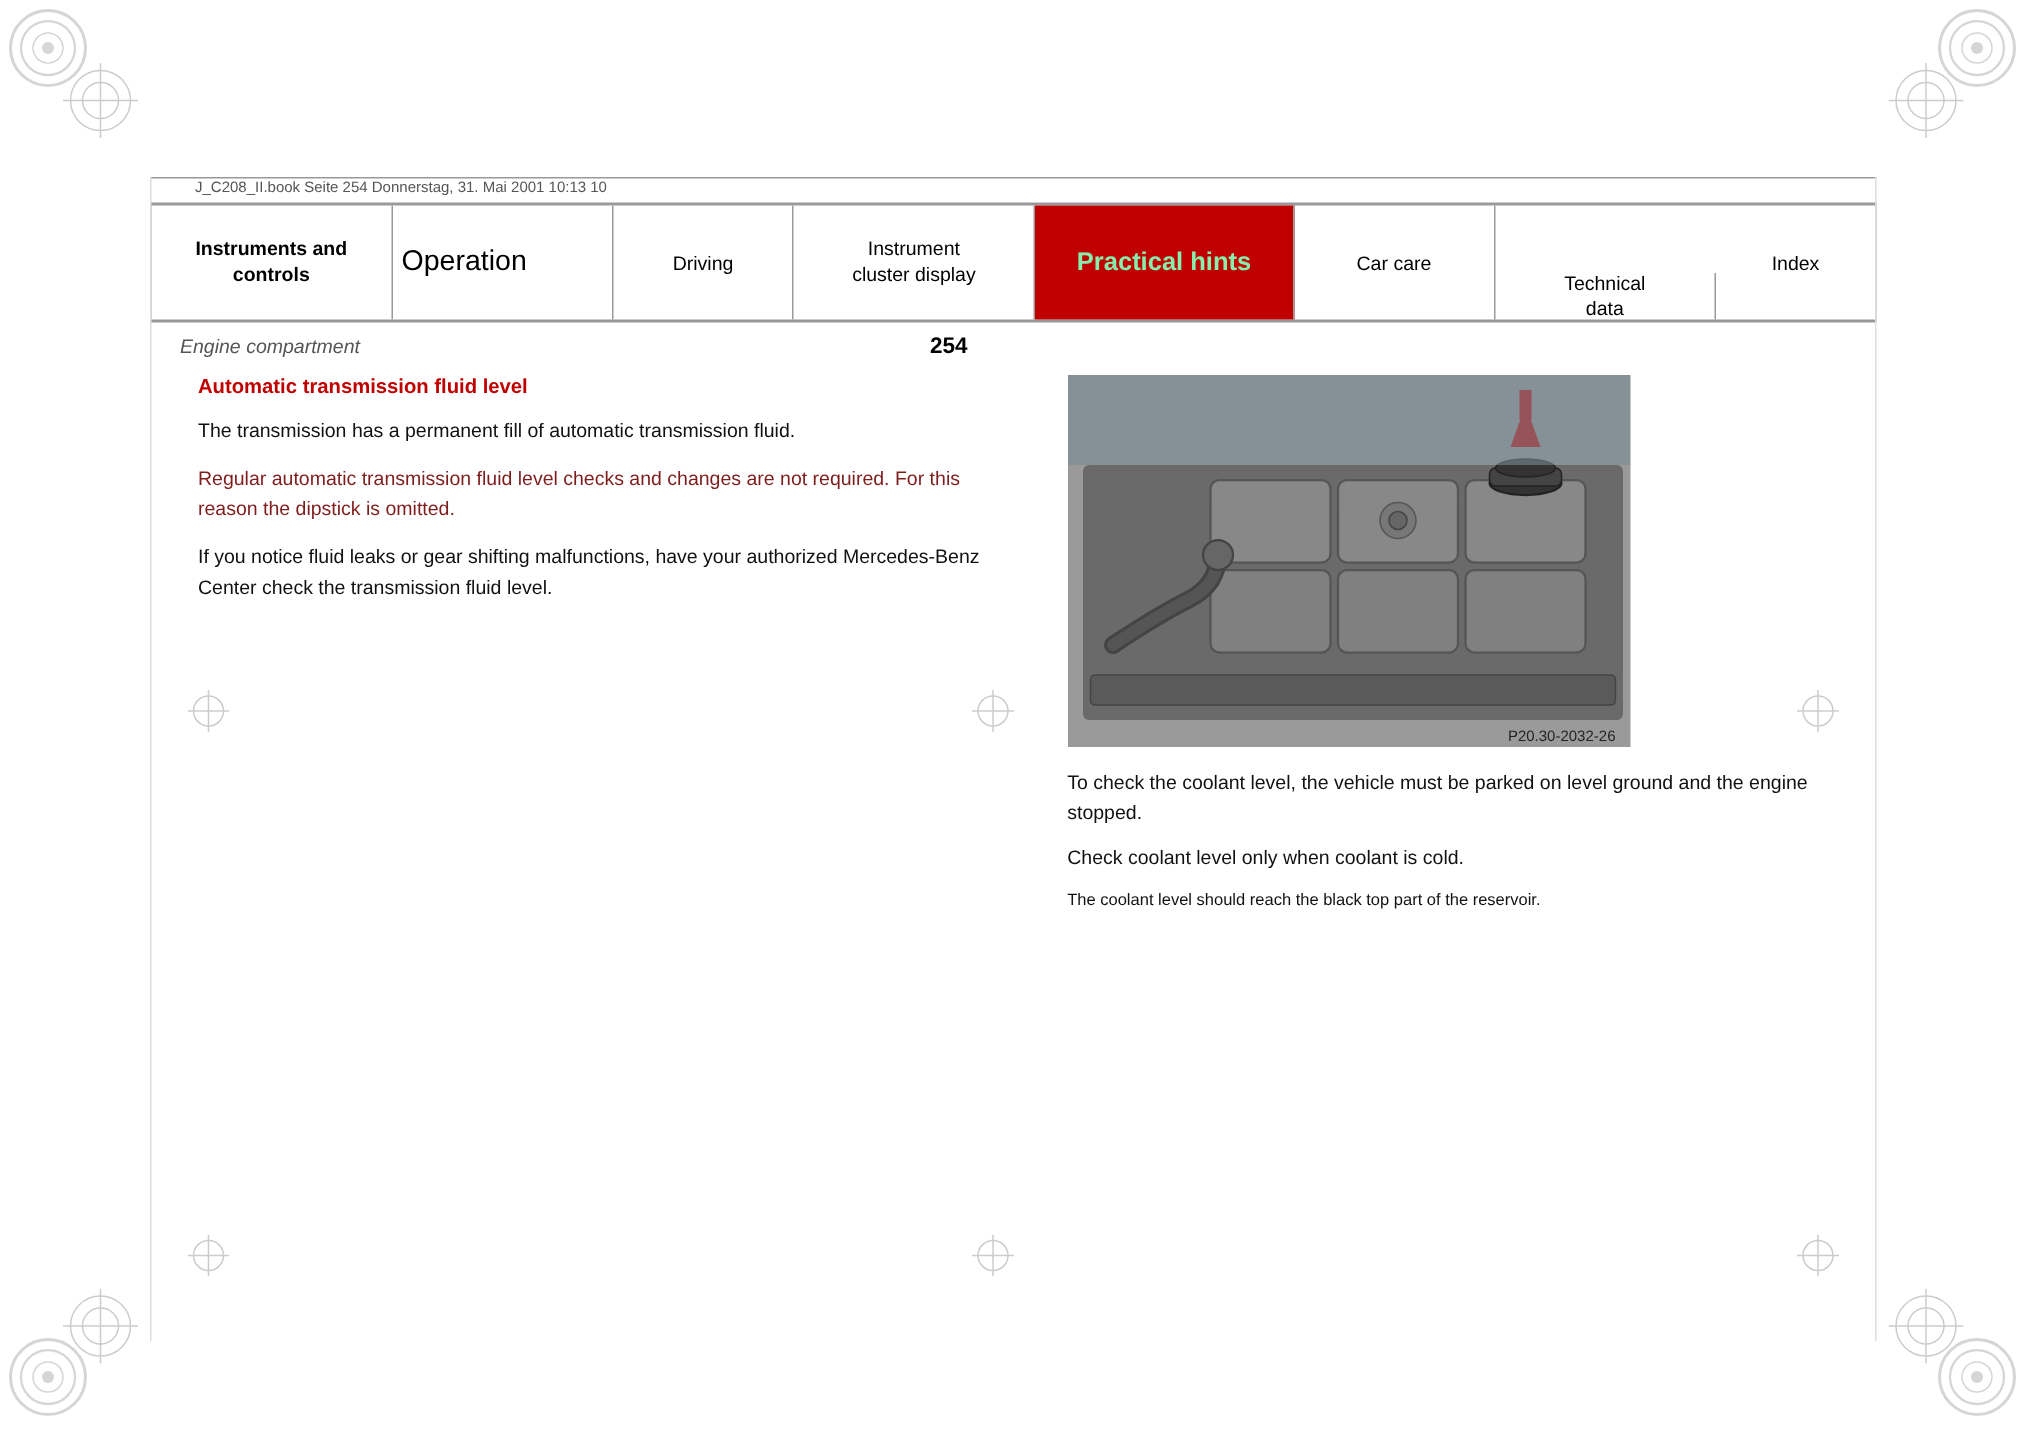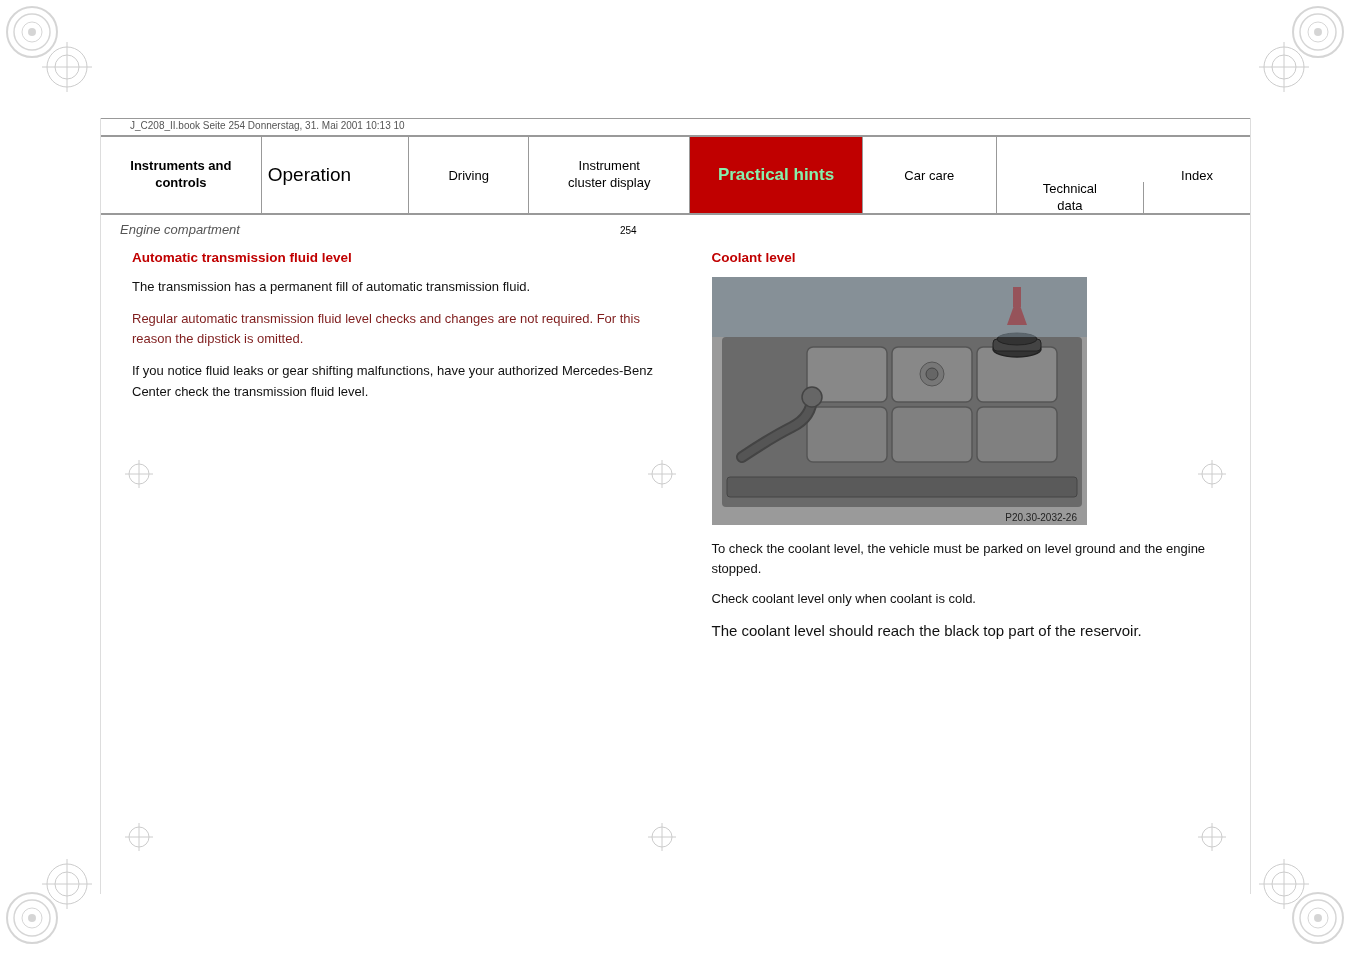--- a/index.html
+++ b/index.html
@@ -48,34 +48,33 @@
   </div>
   <div style="flex:0.7;display:flex;align-items:center;justify-content:center;text-align:center;padding:8px 6px;font-size:13px;">
     <span>Index</span>
   </div>
 </div>
 
 <div style="position:absolute;top:214px;left:100px;right:100px;height:1px;background:#999;"></div>
 
 <div style="position:absolute;top:222px;left:100px;right:100px;display:flex;align-items:baseline;">
   <span style="font-size:13px;color:#555;font-style:italic;margin-left:20px;">Engine compartment</span>
-  <span style="font-size:10px;font-weight:normal;margin-left:380px;">254</span>
+  <span style="font-size:15px;font-weight:bold;margin-left:380px;">254</span>
 </div>
 
 <div style="position:absolute;top:250px;left:100px;right:100px;display:flex;gap:40px;">
 
   <div style="flex:1;padding-left:32px;">
     <div style="color:#c00000;font-size:13.5px;font-weight:bold;margin-bottom:12px;">Automatic transmission fluid level</div>
     <p style="font-size:13px;line-height:1.55;margin-bottom:12px;color:#111;">The transmission has a permanent fill of automatic transmission fluid.</p>
     <p style="font-size:13px;line-height:1.55;margin-bottom:12px;color:#7f1d1d;">Regular automatic transmission fluid level checks and changes are not required. For this reason the dipstick is omitted.</p>
     <p style="font-size:13px;line-height:1.55;margin-bottom:12px;color:#111;">If you notice fluid leaks or gear shifting malfunctions, have your authorized Mercedes-Benz Center check the transmission fluid level.</p>
   </div>
 
   <div style="flex:1;">
-    <div style="color:#c00000;font-size:13.5px;font-weight:bold;margin-bottom:12px;">Coolant level</div>
 
     <div style="width:375px;height:248px;background:#b0b0b0;position:relative;margin-bottom:14px;overflow:hidden;">
       <svg viewBox="0 0 375 248" xmlns="http://www.w3.org/2000/svg">
 
         <rect x="0" y="0" width="375" height="248" fill="#9a9a9a"></rect>
 
         <rect x="10" y="60" width="360" height="170" rx="4" fill="#6a6a6a"></rect>
 
         <rect x="180" y="70" width="80" height="55" rx="6" fill="#888" stroke="#555" stroke-width="1.5"></rect>
         <rect x="265" y="70" width="80" height="55" rx="6" fill="#888" stroke="#555" stroke-width="1.5"></rect>
@@ -103,21 +102,21 @@
         <rect x="15" y="200" width="350" height="20" rx="3" fill="#5a5a5a" stroke="#444" stroke-width="1"></rect>
 
         <rect x="0" y="0" width="375" height="60" fill="#7a8a96" opacity="0.6"></rect>
 
         <text x="365" y="244" text-anchor="end" font-size="10" fill="#222" font-family="Arial">P20.30-2032-26</text>
       </svg>
     </div>
 
     <p style="font-size:13px;line-height:1.55;margin-bottom:10px;color:#111;">To check the coolant level, the vehicle must be parked on level ground and the engine stopped.</p>
     <p style="font-size:13px;line-height:1.55;margin-bottom:10px;color:#111;">Check coolant level only when coolant is cold.</p>
-    <p style="font-size:15px;line-height:1.55;margin-bottom:25px;color:#111;">The coolant level should reach the black top part of the reservoir.</p>
+    <p style="font-size:11px;line-height:1.55;margin-bottom:25px;color:#111;">The coolant level should reach the black top part of the reservoir.</p>
   </div>
 </div>
 
 <div style="position:absolute;top:42px;left:42px;">
   <svg width="50" height="50" viewBox="0 0 50 50">
     <circle cx="25" cy="25" r="20" fill="none" stroke="#ccc" stroke-width="1"></circle>
     <circle cx="25" cy="25" r="12" fill="none" stroke="#ccc" stroke-width="1"></circle>
     <line x1="25" y1="0" x2="25" y2="50" stroke="#ccc" stroke-width="1"></line>
     <line x1="0" y1="25" x2="50" y2="25" stroke="#ccc" stroke-width="1"></line>
   </svg>

